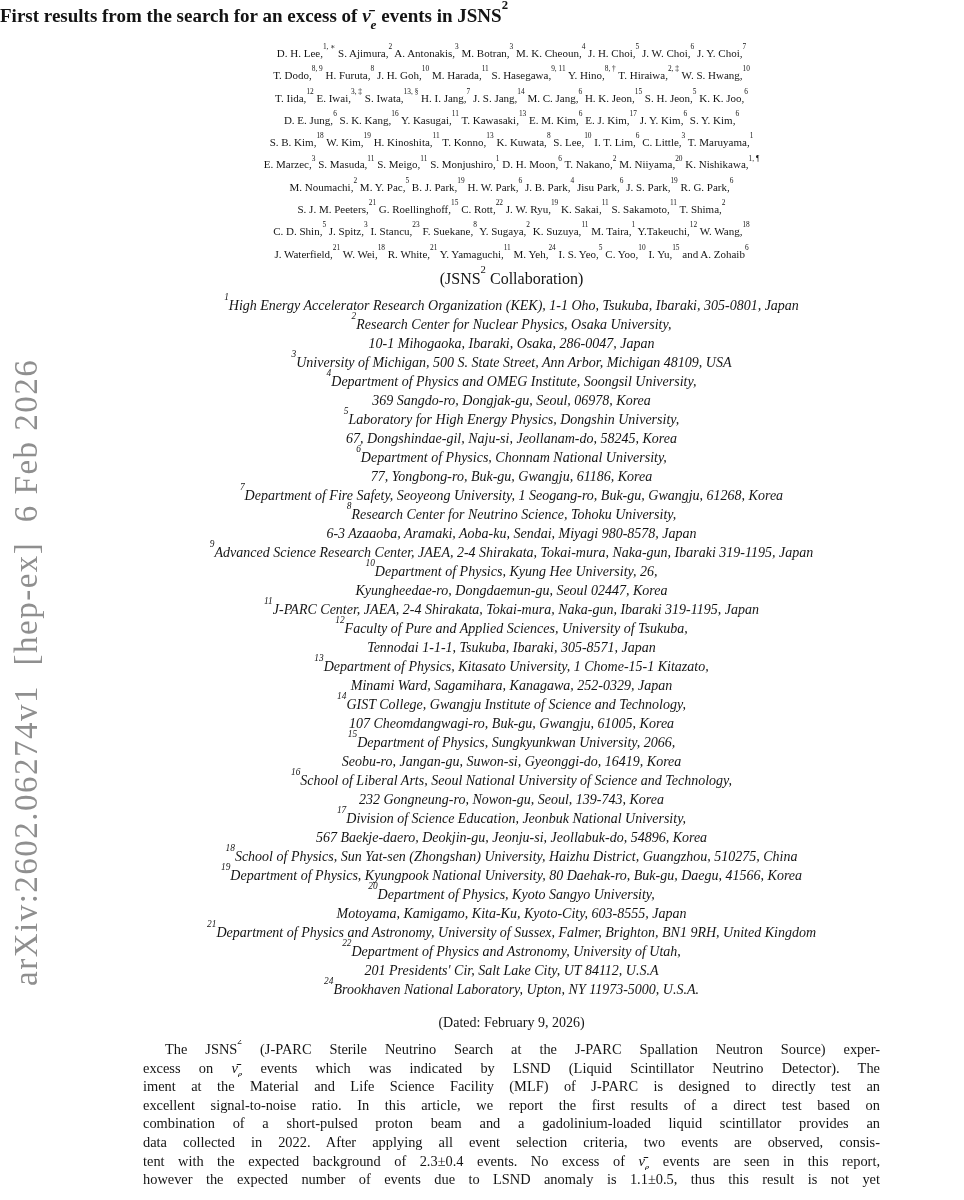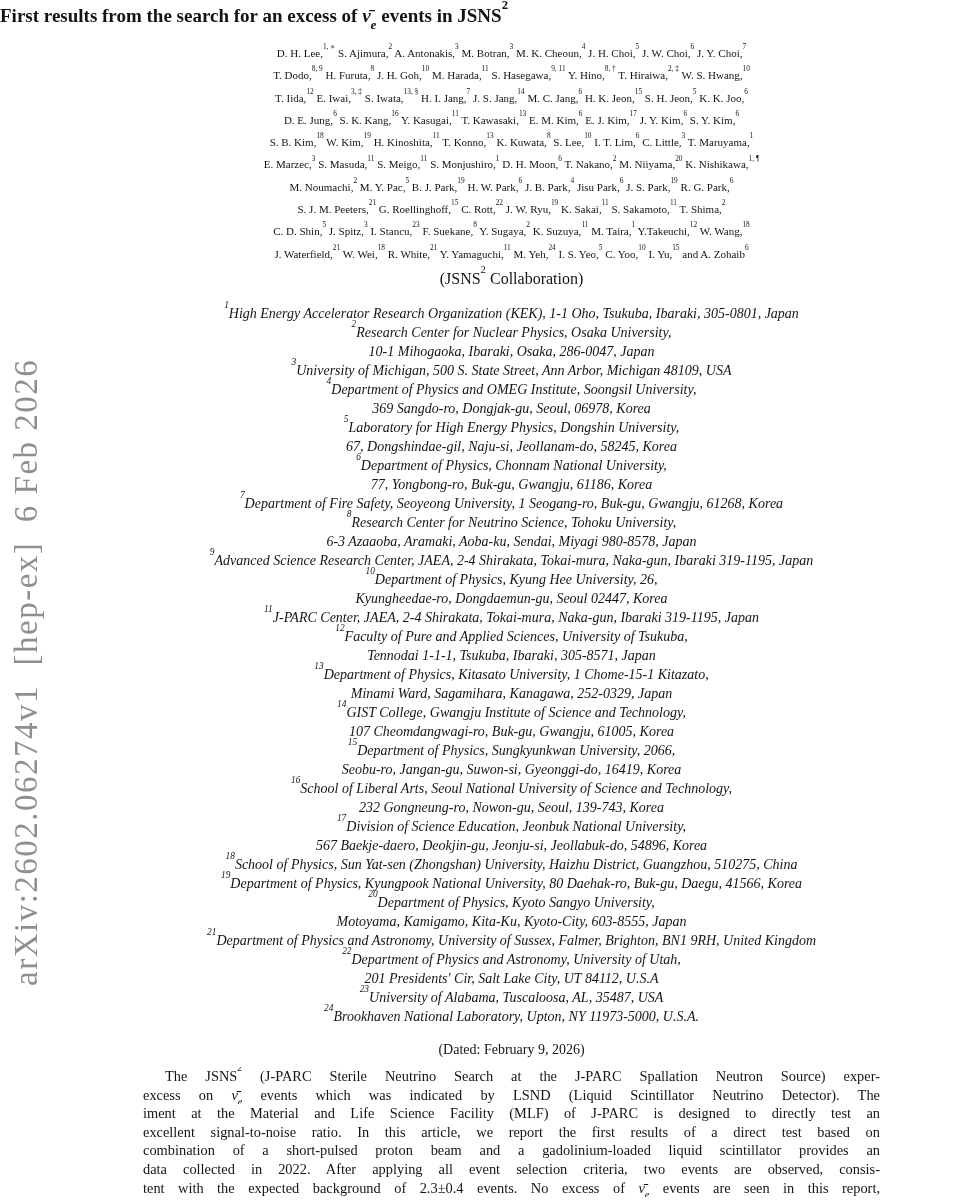--- a/index.html
+++ b/index.html
@@ -18,21 +18,21 @@
     font-size:33px;letter-spacing:1.5px;color:var(--wm);white-space:pre;
   }
   .title{
     position:absolute;left:0;top:5px;width:872px;margin:0;
     font-size:19px;font-weight:bold;
   }
   .content{position:absolute;left:62px;top:30px;width:899px;text-align:center;}
   .authors{margin-top:12px;font-size:11px;line-height:22.3px;}
   .authors > div{white-space:nowrap;}
   .collab{margin-top:5px;font-size:16px;}
-  .affils{margin-top:16px;font-size:14px;line-height:19px;font-style:italic;}
+  .affils{margin-top:8px;font-size:14px;line-height:19px;font-style:italic;}
   .dated{margin-top:16px;font-size:14px;}
   .abstract{width:737px;margin:9px auto 0;font-size:14.4px;line-height:18.6px;text-align:justify;}
   .abstract > div{height:18.6px;overflow:hidden;text-align:justify;}
   .abstract > div::after{content:"";display:inline-block;width:100%;}
   .abstract > div:first-child{text-indent:22px;}
 </style>
 </head>
 <body>
 
 <div class="watermark">arXiv:2602.06274v1  [hep-ex]  6 Feb 2026</div>
@@ -83,21 +83,20 @@
       <div>232 Gongneung-ro, Nowon-gu, Seoul, 139-743, Korea</div>
       <div><sup>17</sup>Division of Science Education, Jeonbuk National University,</div>
       <div>567 Baekje-daero, Deokjin-gu, Jeonju-si, Jeollabuk-do, 54896, Korea</div>
       <div><sup>18</sup>School of Physics, Sun Yat-sen (Zhongshan) University, Haizhu District, Guangzhou, 510275, China</div>
       <div><sup>19</sup>Department of Physics, Kyungpook National University, 80 Daehak-ro, Buk-gu, Daegu, 41566, Korea</div>
       <div><sup>20</sup>Department of Physics, Kyoto Sangyo University,</div>
       <div>Motoyama, Kamigamo, Kita-Ku, Kyoto-City, 603-8555, Japan</div>
       <div><sup>21</sup>Department of Physics and Astronomy, University of Sussex, Falmer, Brighton, BN1 9RH, United Kingdom</div>
       <div><sup>22</sup>Department of Physics and Astronomy, University of Utah,</div>
       <div>201 Presidents' Cir, Salt Lake City, UT 84112, U.S.A</div>
-      <div><sup>23</sup>University of Alabama, Tuscaloosa, AL, 35487, USA</div>
       <div><sup>24</sup>Brookhaven National Laboratory, Upton, NY 11973-5000, U.S.A.</div>
     </div>
   <div class="dated">(Dated: February 9, 2026)</div>
   <div class="abstract">
       <div>The JSNS<sup>2</sup> (J-PARC Sterile Neutrino Search at the J-PARC Spallation Neutron Source) exper-</div>
       <div>excess on <span class="it">ν̄</span><sub class="it">e</sub> events which was indicated by LSND (Liquid Scintillator Neutrino Detector).  The</div>
       <div>iment at the Material and Life Science Facility (MLF) of J-PARC is designed to directly test an</div>
       <div>excellent signal-to-noise ratio.  In this article, we report the first results of a direct test based on</div>
       <div>combination of a short-pulsed proton beam and a gadolinium-loaded liquid scintillator provides an</div>
       <div>data collected in 2022.  After applying all event selection criteria, two events are observed, consis-</div>

